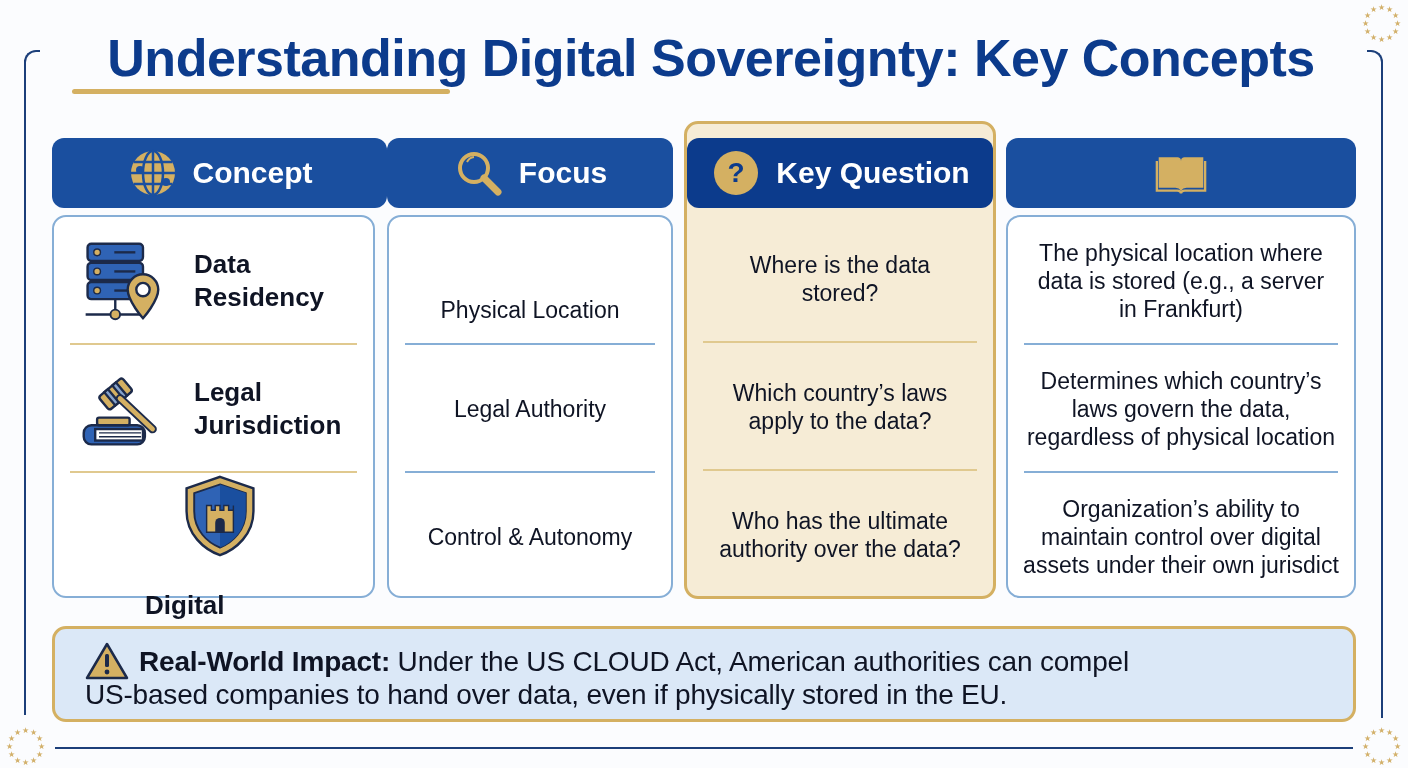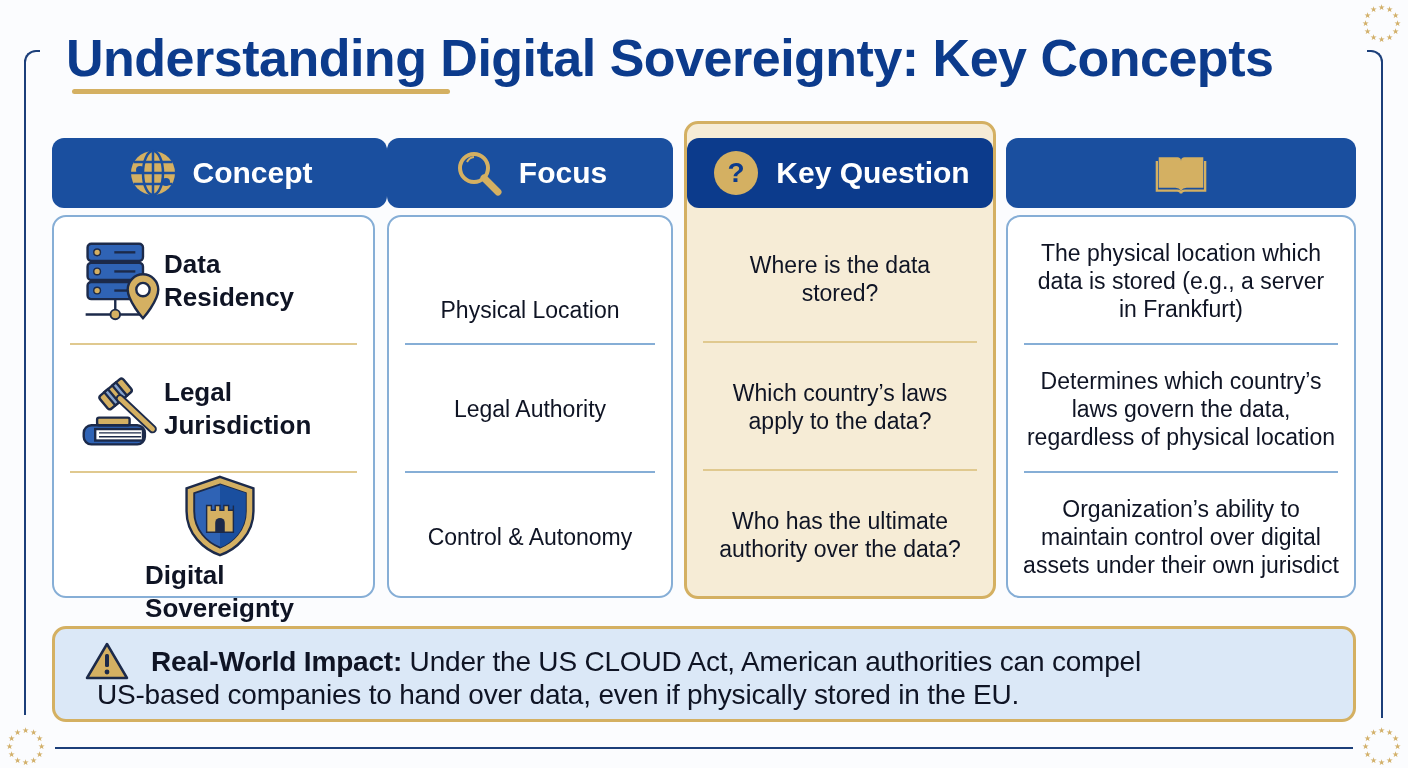--- a/index.html
+++ b/index.html
@@ -8,46 +8,46 @@
   .frame-left-line { position: absolute; left: 24px; top: 60px; width: 2px; height: 655px; background: #1c3f7a; }
   .frame-tl-hook { position: absolute; left: 24px; top: 50px; width: 16px; height: 16px; border-left: 2px solid #1c3f7a; border-top: 2px solid #1c3f7a; border-top-left-radius: 12px; }
   .frame-right-line { position: absolute; left: 1381px; top: 62px; width: 2px; height: 656px; background: #1c3f7a; }
   .frame-tr-hook { position: absolute; left: 1367px; top: 50px; width: 16px; height: 16px; border-right: 2px solid #1c3f7a; border-top: 2px solid #1c3f7a; border-top-right-radius: 12px; }
   .frame-bottom-line { position: absolute; left: 55px; top: 747px; width: 1298px; height: 2px; background: #1c3f7a; }
 
   .stars { position: absolute; width: 40px; height: 40px; }
   .stars span { position: absolute; color: #d2b06a; font-size: 8px; line-height: 8px; }
 
   
-  .title { position: absolute; left: 66px; top: 28px; width: 1290px; font-family: "Liberation Sans", sans-serif; font-weight: 700; font-size: 52px; letter-spacing: -0.5px; color: #0c3b8c; white-space: nowrap; }
+  .title { position: absolute; left: 66px; top: 28px; width: 1290px; font-family: "Liberation Sans", sans-serif; font-weight: 700; font-size: 52px; letter-spacing: -0.5px; color: #0c3b8c; white-space: nowrap; text-align: center; }
   .title-underline { position: absolute; left: 72px; top: 89px; width: 378px; height: 5px; border-radius: 3px; background: #d4b062; }
 
   
   .col-header { position: absolute; top: 138px; height: 70px; border-radius: 12px; background: #1a4f9f; display: flex; align-items: center; justify-content: center; gap: 14px; color: #fff; font-weight: 700; font-size: 30px; }
   .col-header .icon { width: 52px; height: 52px; display: flex; align-items: center; justify-content: center; }
   .col-header.highlight { background: #0c3b8c; }
 
   
   .highlight-wrap { position: absolute; left: 684px; top: 121px; width: 312px; height: 478px; border: 3px solid #d4b062; border-radius: 14px; background: #f6ecd6; }
 
   
   .col-body { position: absolute; top: 215px; height: 383px; border: 2px solid #86aed6; border-radius: 14px; background: #ffffff; }
   .col-body.gold { border: none; background: transparent; padding-left: 17px; }
   .cell { position: absolute; left: 0; right: 0; height: 127px; display: flex; align-items: center; justify-content: center; text-align: center; font-size: 23px; line-height: 28px; padding: 0 12px; }
   .divider { position: absolute; left: 16px; right: 16px; height: 2px; }
   .divider.blue { background: #86aed6; }
   .divider.gold { background: #e0c98f; }
 
-  .concept-cell { justify-content: flex-start; padding-left: 24px; }
+  .concept-cell { justify-content: flex-start; padding-left: 24px; gap: 30px; }
   .concept-icon { width: 86px; height: 86px; flex: none; }
   .concept-label { text-align: left; font-weight: 700; font-size: 26px; line-height: 33px; color: #0f1424; }
 
   
   .impact { position: absolute; left: 52px; top: 626px; width: 1304px; height: 96px; border: 3px solid #d4b062; border-radius: 14px; background: #dbe8f7; padding: 16px 0 0 30px; }
-  .impact-row { display: flex; align-items: flex-start; gap: 12px; }
+  .impact-row { display: flex; align-items: flex-start; }
   .warn-icon { width: 44px; height: 40px; flex: none; margin-top: -4px; margin-right: 10px; }
   .impact-text { font-size: 28px; line-height: 33px; color: #0f1424; letter-spacing: -0.2px; }
   .impact-label { font-weight: 700; }
 </style>
 </head>
 <body>
 
 <div class="frame-left-line"></div>
 <div class="frame-tl-hook"></div>
 <div class="frame-right-line"></div>
@@ -239,21 +239,21 @@
   </div>
   <div class="divider gold" style="top:254px;"></div>
   <div class="cell" style="top:256px; flex-direction:column;">
     <div>Who has the ultimate</div>
       <div>authority over the data?</div>
   </div>
 </div>
 
 <div class="col-body" style="left:1006px; width:350px;">
   <div class="cell" style="top:0; flex-direction:column;">
-    <div>The physical location which</div>
+    <div>The physical location where</div>
       <div>data is stored (e.g., a server</div>
       <div>in Frankfurt)</div>
   </div>
   <div class="divider blue" style="top:126px;"></div>
   <div class="cell" style="top:128px; flex-direction:column;">
     <div>Determines which country’s</div>
       <div>laws govern the data,</div>
       <div>regardless of physical location</div>
   </div>
   <div class="divider blue" style="top:254px;"></div>

